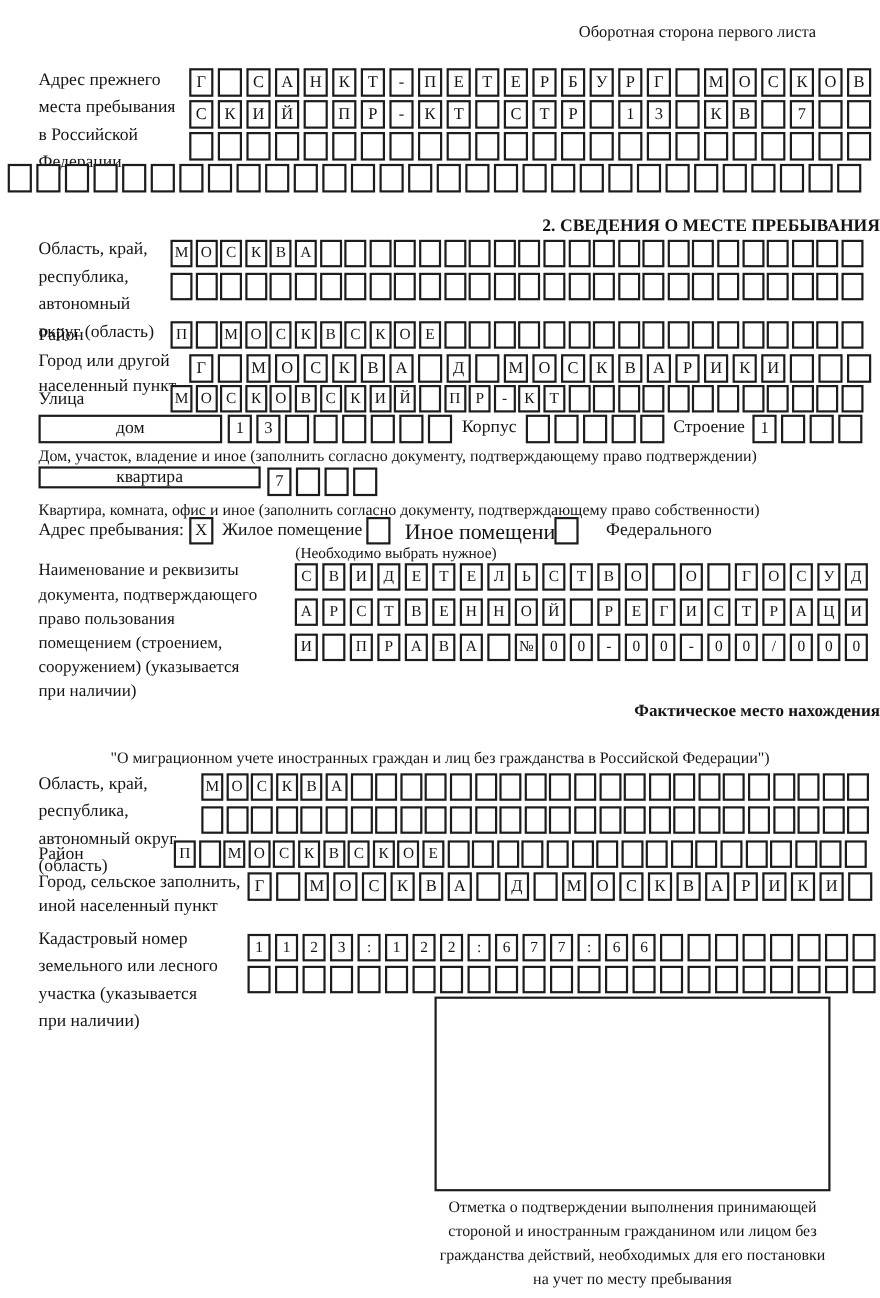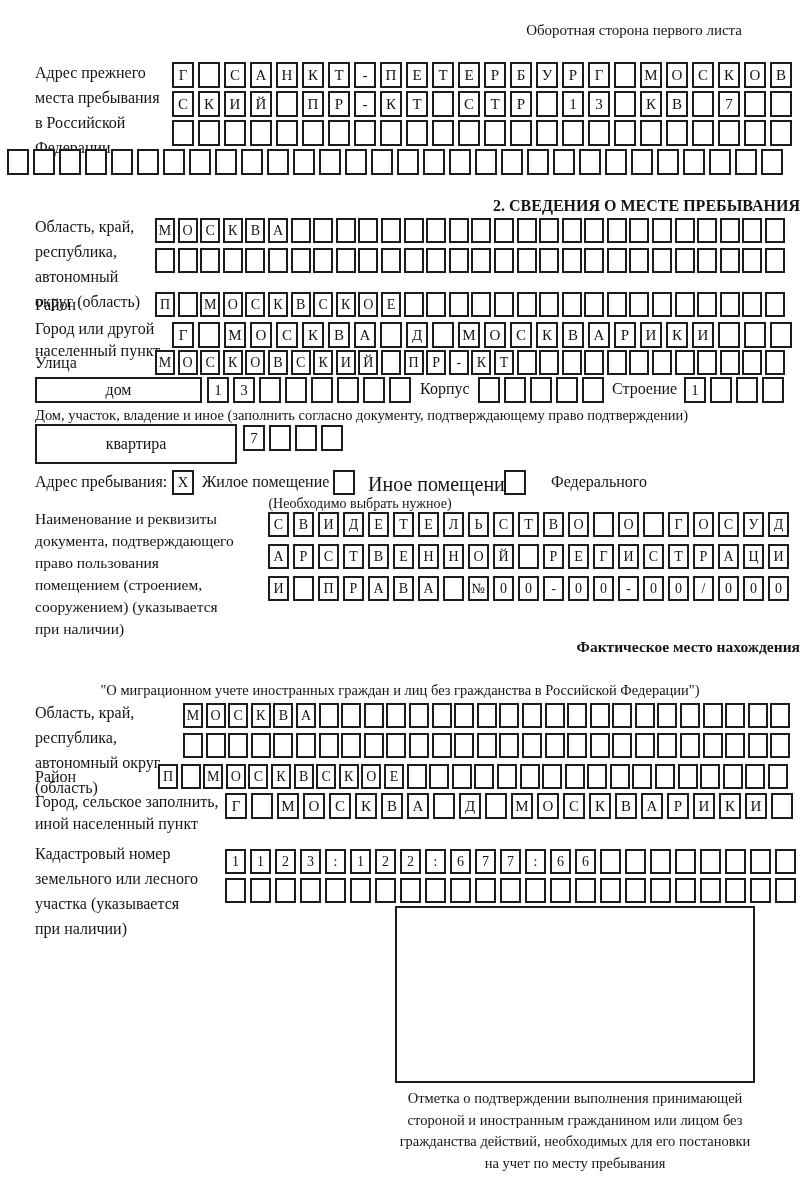--- a/index.html
+++ b/index.html
@@ -326,27 +326,28 @@
     </div>
   <div class="abs" style="left:612px;top:380px;font-size:16px">Строение</div>
   <div class="cr ca" style="left:684px;top:377px">
       <div class="cell">1</div>
       <div class="cell"></div>
       <div class="cell"></div>
       <div class="cell"></div>
     </div>
   <div class="cap" style="left:35px;top:407px;text-align:left">Дом, участок, владение и иное (заполнить согласно документу, подтверждающему право подтверждении)</div>
 
-  <div class="wbox" style="left:35px;top:424px;width:202px;height:40px">квартира</div>
+  <div class="wbox" style="left:35px;top:424px;width:202px;height:20px">квартира</div>
   <div class="cr ca" style="left:243px;top:425px">
       <div class="cell">7</div>
       <div class="cell"></div>
       <div class="cell"></div>
       <div class="cell"></div>
     </div>
+  <div class="cap" style="left:35px;top:456px;text-align:left">Квартира, комната, офис и иное (заполнить согласно документу, подтверждающему право собственности)</div>
 
   <div class="abs" style="left:35px;top:473px;font-size:16px">Адрес пребывания:</div>
   <div class="chk" style="left:172px;top:470px">X</div>
   <div class="abs" style="left:202px;top:473px;font-size:16px">Жилое помещение</div>
   <div class="chk" style="left:333px;top:470px"></div>
   <div class="abs" style="left:368px;top:473px;font-size:20px">Иное помещение</div>
   <div class="chk" style="left:504px;top:470px"></div>
   <div class="abs" style="left:551px;top:473px;font-size:16px">Федерального</div>
   <div class="cap" style="left:160px;top:496px;width:400px;font-size:14px">(Необходимо выбрать нужное)</div>
 

